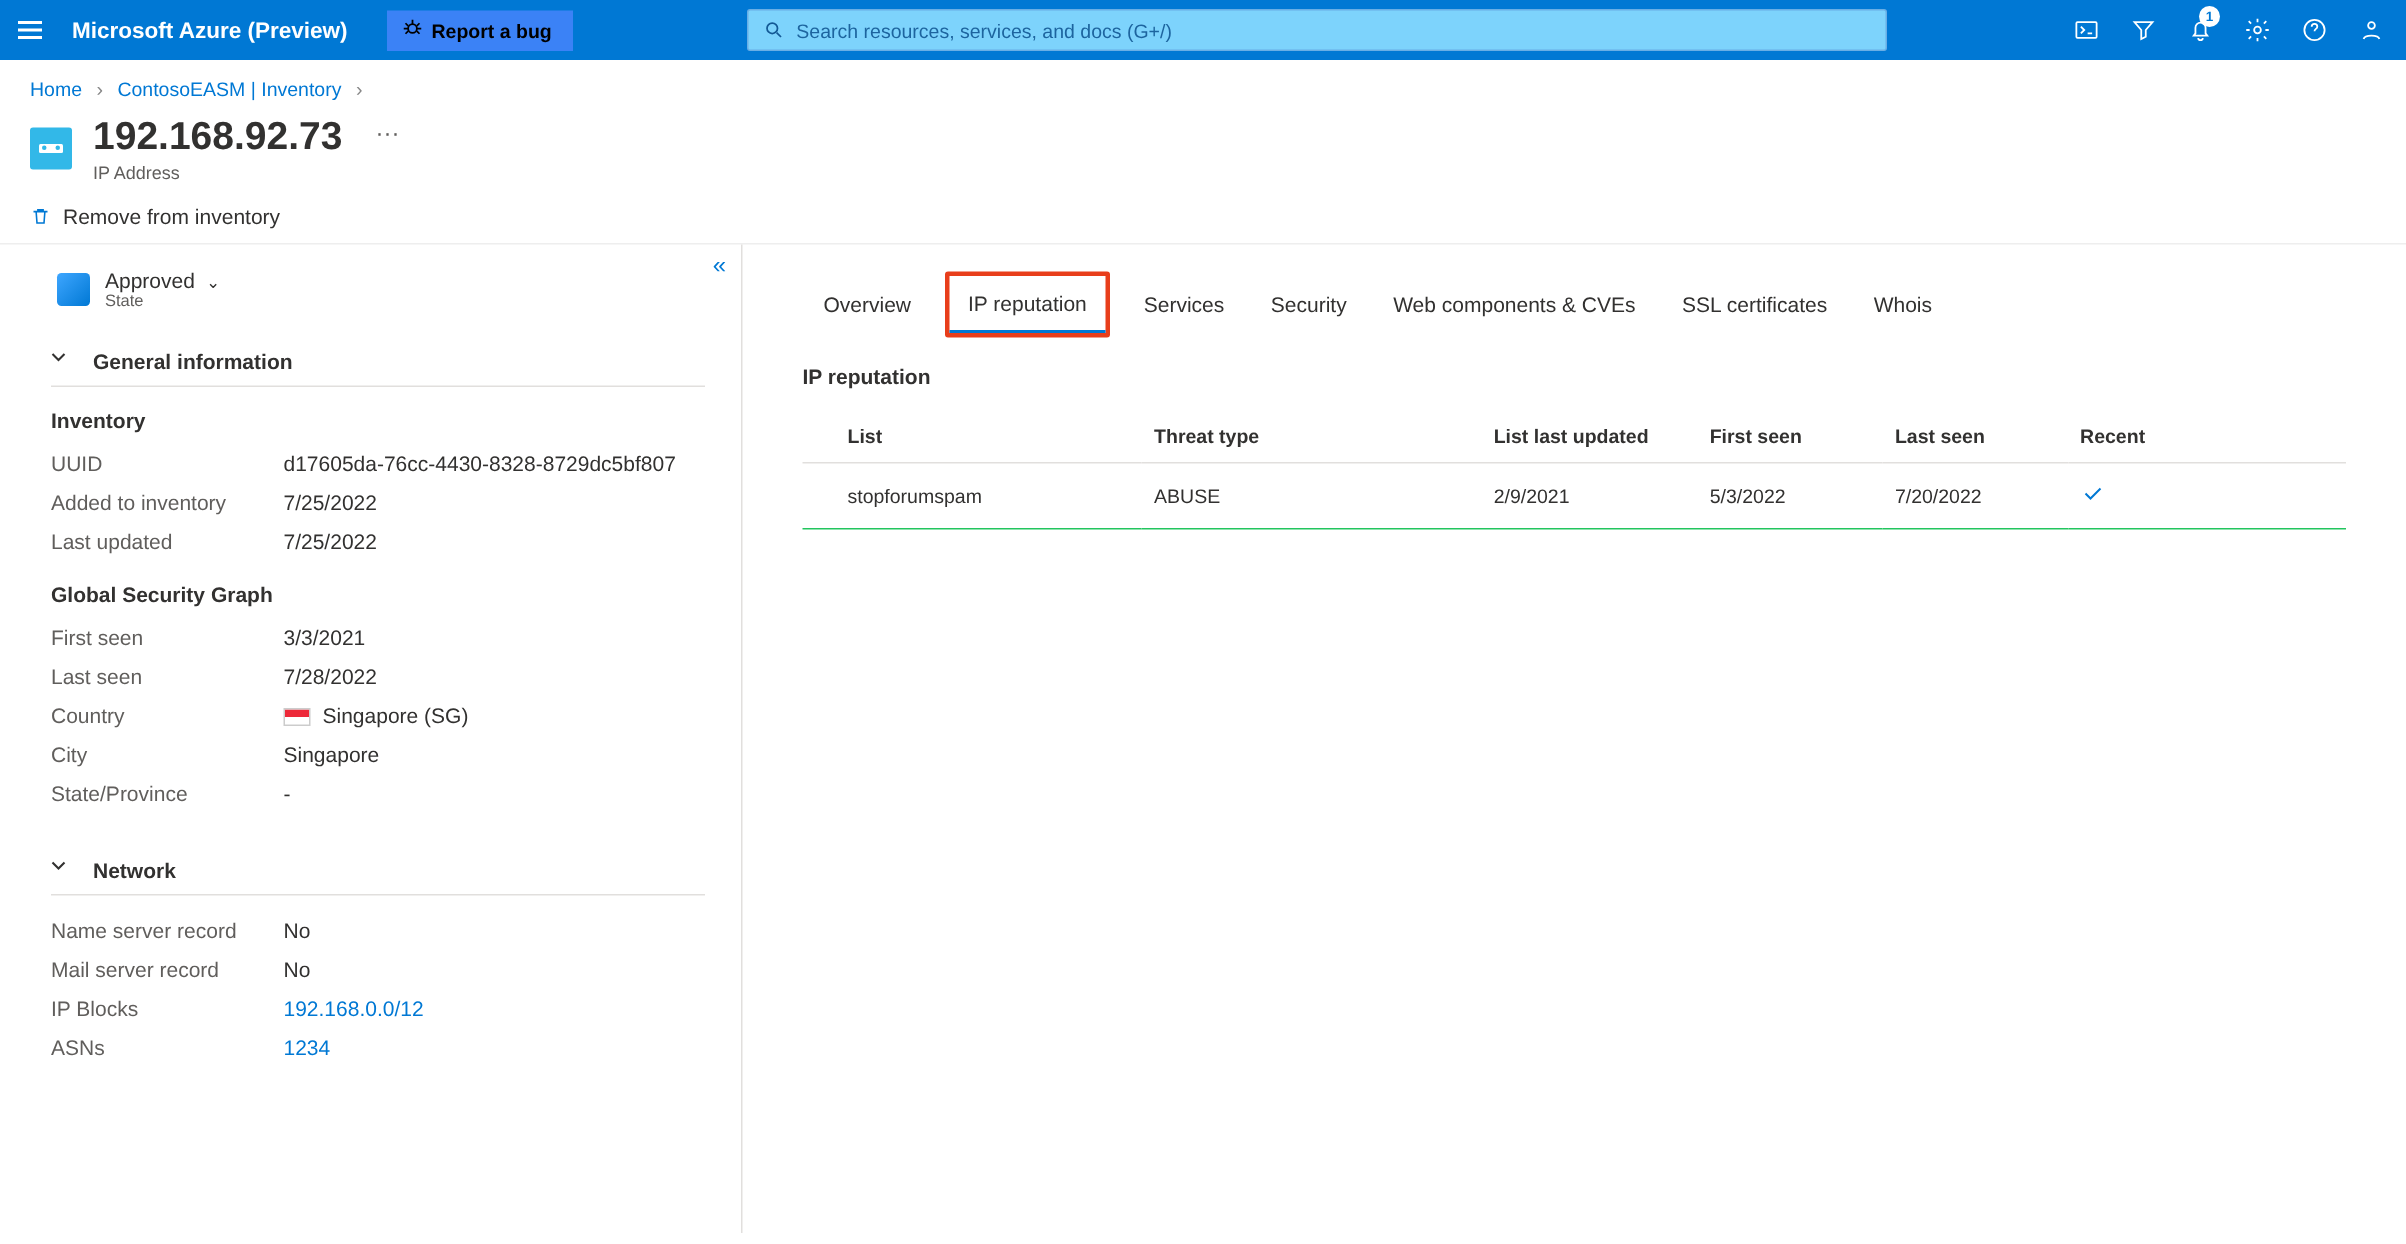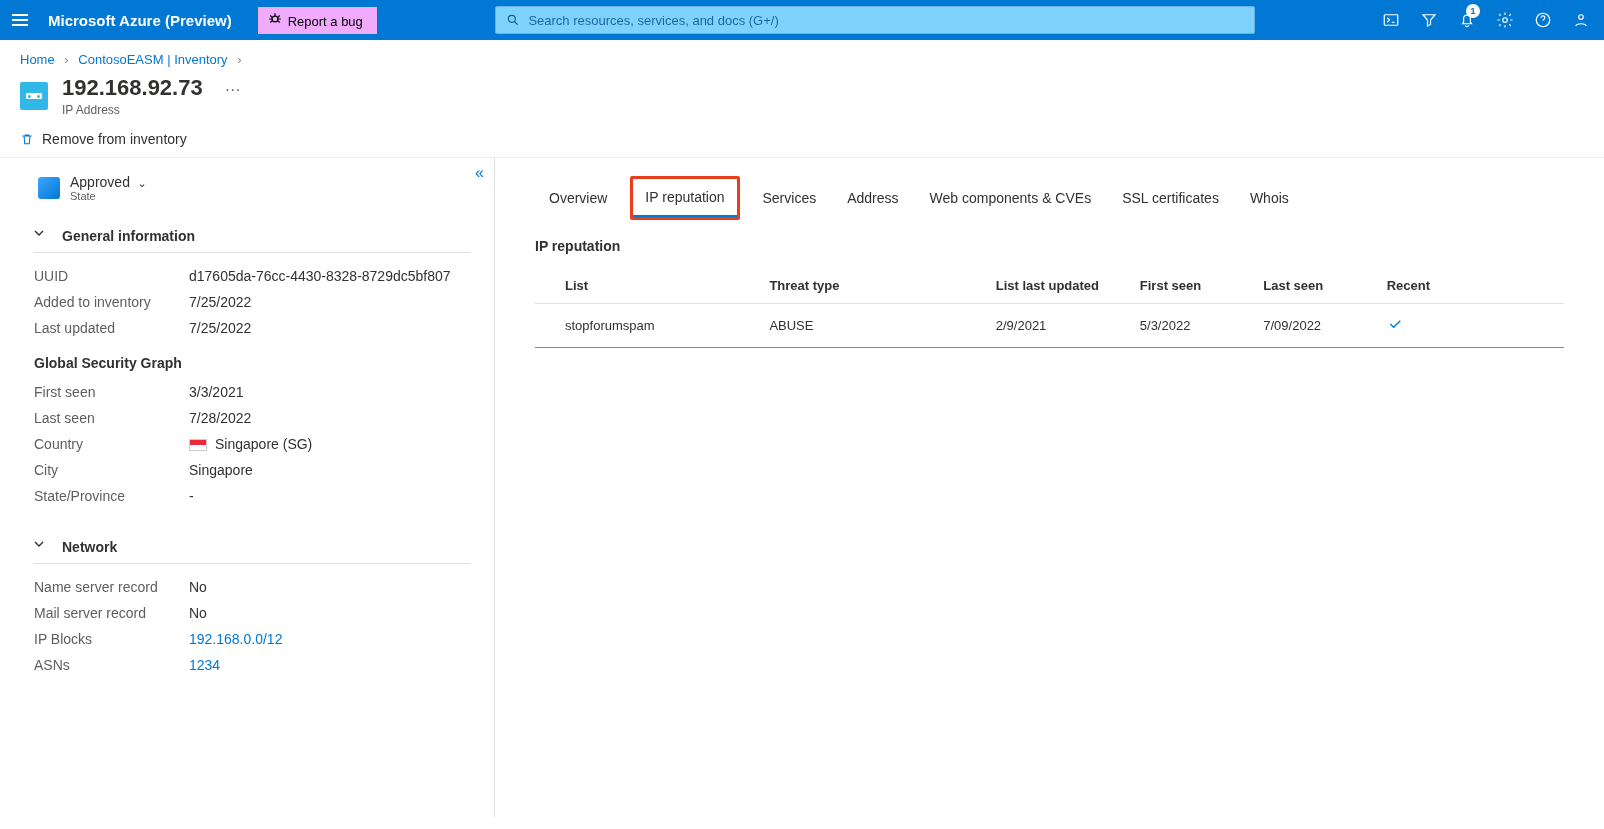--- a/index.html
+++ b/index.html
@@ -8,22 +8,22 @@
   
   .topbar {
     height: 40px; background: #0078d4; display: flex; align-items: center; color: #fff;
     padding: 0 6px;
   }
   .topbar .left { display: flex; align-items: center; gap: 6px; }
   .hamburger { width: 28px; height: 28px; display: flex; flex-direction: column; justify-content: center; align-items: center; gap: 3px; cursor: pointer; }
   .hamburger span { width: 16px; height: 2px; background: #fff; }
   .brand { font-weight: 600; font-size: 15px; padding-left: 8px; white-space: nowrap; }
   .bug-btn {
-    background: #f0abfc; color: #000; font-weight: 400; font-size: 13px;
-    padding: 5px 14px 5px 10px; margin-left: 20px; display: flex; align-items: flex-end; gap: 6px; cursor: pointer;
+    background: #3b82f6; color: #000; font-weight: 700; font-size: 13px;
+    padding: 5px 14px 5px 10px; margin-left: 20px; display: flex; align-items: center; gap: 6px; cursor: pointer;
   }
   .search-wrap { flex: 1; display: flex; justify-content: center; margin: 0 40px; }
   .search-box {
     width: 100%; max-width: 760px; height: 28px; background: #7dd3fc; border-radius: 2px;
     display: flex; align-items: center; padding: 0 10px; color: #135995; border: 1px solid #69aee5;
   }
   .search-box svg { width: 14px; height: 14px; margin-right: 8px; }
   .search-box span { font-size: 13px; color: #135995; opacity: .9; }
   .topbar .right { display: flex; align-items: center; gap: 4px; }
   .topicon { width: 34px; height: 40px; display: flex; align-items: center; justify-content: center; cursor: pointer; position: relative; }
@@ -43,21 +43,21 @@
   .res-icon {
     width: 28px; height: 28px; border-radius: 2px; background: #32b8e8;
     display: flex; align-items: center; justify-content: center;
   }
   .res-icon .dots { width: 16px; height: 6px; background: #fff; border-radius: 1px; position: relative; }
   .res-icon .dots::before, .res-icon .dots::after {
     content: ""; position: absolute; width: 3px; height: 3px; background: #32b8e8; border-radius: 50%; top: 1.5px;
   }
   .res-icon .dots::before { left: 2px; }
   .res-icon .dots::after { right: 2px; }
-  .page-title { font-size: 22px; font-weight: 600; }
+  .page-title { font-size: 26px; font-weight: 600; }
   .page-sub { font-size: 12px; color: #605e5c; margin-top: 2px; }
   .title-dots { color: #605e5c; font-size: 16px; cursor: pointer; margin-left: 8px; align-self:flex-start; margin-top:6px;}
 
   
   .cmdbar { padding: 6px 20px 10px 20px; display: flex; align-items: center; gap: 8px; color: #323130; border-bottom: 1px solid #eee; }
   .cmdbar .cmd { display: flex; align-items: center; gap: 8px; cursor: pointer; font-size: 14px; }
 
   
   .content { display: flex; height: calc(100vh - 170px); }
   .left-pane { width: 495px; border-right: 1px solid #e1dfdd; overflow-y: auto; padding: 12px 24px 30px 34px; position: relative; }
@@ -220,20 +220,21 @@
       </div>
     </div>
 
     <div class="section-hdr">
       <svg viewBox="0 0 10 10">
           <path d="M1 3l4 4 4-4" fill="none" stroke="#323130" stroke-width="1.4"></path>
         </svg>
       <span>General information</span>
     </div>
 
+    <div class="sub-hdr">Inventory</div>
     <div class="kv">
         <div class="k">UUID</div>
         <div class="v">d17605da-76cc-4430-8328-8729dc5bf807</div>
       </div>
     <div class="kv">
         <div class="k">Added to inventory</div>
         <div class="v">7/25/2022</div>
       </div>
     <div class="kv">
         <div class="k">Last updated</div>
@@ -286,21 +287,21 @@
       </div>
   </div>
 
   <div class="right-pane">
     <div class="tabs">
       <div class="tab">Overview</div>
       <div class="tab-highlight">
         <div class="tab active">IP reputation</div>
       </div>
       <div class="tab">Services</div>
-      <div class="tab">Address</div>
+      <div class="tab">Security</div>
       <div class="tab">Web components &amp; CVEs</div>
       <div class="tab">SSL certificates</div>
       <div class="tab">Whois</div>
     </div>
 
     <div class="section-title">IP reputation</div>
 
     <table class="grid">
       <thead>
         <tr>
@@ -311,21 +312,21 @@
           <th style="width:12%">Last seen</th>
           <th>Recent</th>
         </tr>
       </thead>
       <tbody>
         <tr>
           <td style="padding-left:30px;">stopforumspam</td>
           <td>ABUSE</td>
           <td>2/9/2021</td>
           <td>5/3/2022</td>
-          <td>7/09/2022</td>
+          <td>7/20/2022</td>
           <td class="check">
             <svg width="16" height="16" viewBox="0 0 24 24" fill="none" stroke="#0078d4" stroke-width="2">
                 <path d="M5 12l5 5L20 7"></path>
               </svg>
           </td>
         </tr>
       </tbody>
     </table>
   </div>
 </div>

